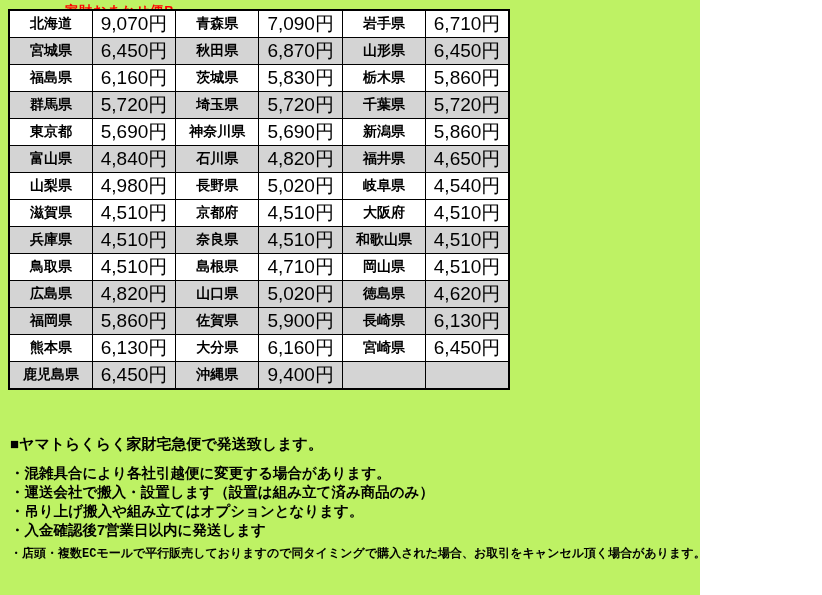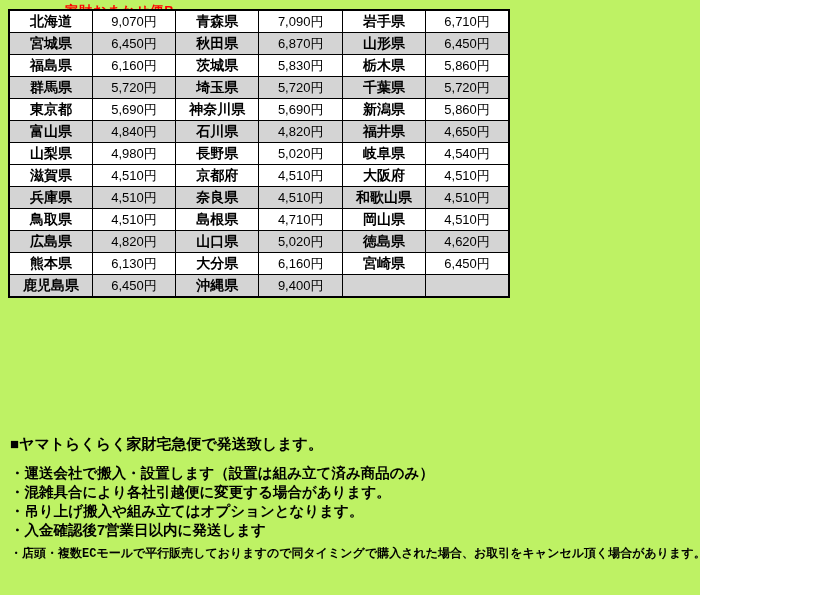--- a/index.html
+++ b/index.html
@@ -46,21 +46,21 @@
   }
   table.fee-table tr.alt td {
     background: var(--row-alt, #d4d4d4);
   }
   table.fee-table td.pref {
     font-size: 14px;
     font-weight: bold;
     color: #000000;
   }
   table.fee-table td.price {
-    font-size: 13px;
+    font-size: 19px;
     font-weight: normal;
     color: #000000;
     font-family: "Liberation Sans", "DejaVu Sans", sans-serif;
   }
   .notes {
     position: absolute;
     left: 10px;
     top: 435px;
     width: 805px;
     color: #000000;
@@ -180,20 +180,28 @@
           <td class="price">4,510円</td>
         </tr>
         <tr class="alt">
           <td class="pref">広島県</td>
           <td class="price">4,820円</td>
           <td class="pref">山口県</td>
           <td class="price">5,020円</td>
           <td class="pref">徳島県</td>
           <td class="price">4,620円</td>
         </tr>
+        <tr class="alt">
+          <td class="pref">福岡県</td>
+          <td class="price">5,860円</td>
+          <td class="pref">佐賀県</td>
+          <td class="price">5,900円</td>
+          <td class="pref">長崎県</td>
+          <td class="price">6,130円</td>
+        </tr>
         <tr>
           <td class="pref">熊本県</td>
           <td class="price">6,130円</td>
           <td class="pref">大分県</td>
           <td class="price">6,160円</td>
           <td class="pref">宮崎県</td>
           <td class="price">6,450円</td>
         </tr>
         <tr class="alt">
           <td class="pref">鹿児島県</td>
@@ -202,21 +210,21 @@
           <td class="price">9,400円</td>
           <td class="pref"></td>
           <td class="price"></td>
         </tr>
       </tbody>
   </table>
 
   <div class="notes">
     <div class="notes-heading">■ヤマトらくらく家財宅急便で発送致します。</div>
     <ul class="notes-list">
+        <li>・混雑具合により各社引越便に変更する場合があります。</li>
         <li>・運送会社で搬入・設置します（設置は組み立て済み商品のみ）</li>
-        <li>・混雑具合により各社引越便に変更する場合があります。</li>
         <li>・吊り上げ搬入や組み立てはオプションとなります。</li>
         <li>・入金確認後7営業日以内に発送します</li>
       </ul>
     <div class="fine-print">・店頭・複数ECモールで平行販売しておりますので同タイミングで購入された場合、お取引をキャンセル頂く場合があります。</div>
   </div>
 
 </div>
 
 </body></html>

